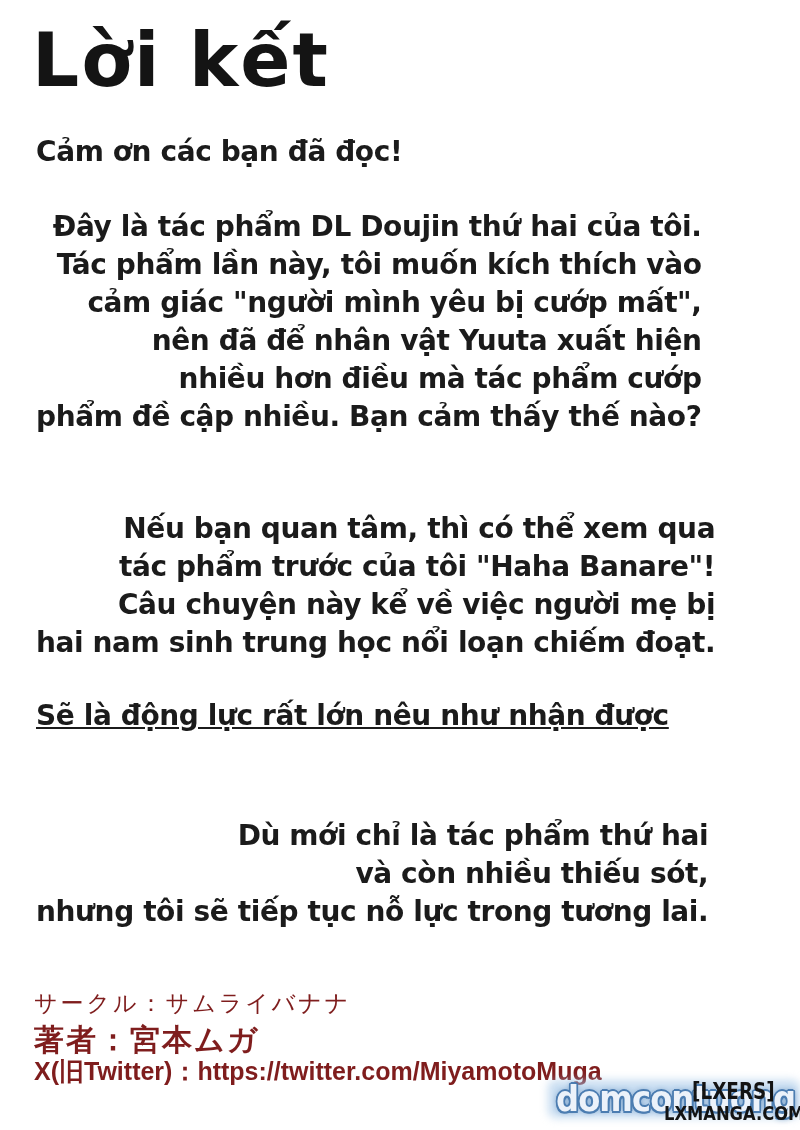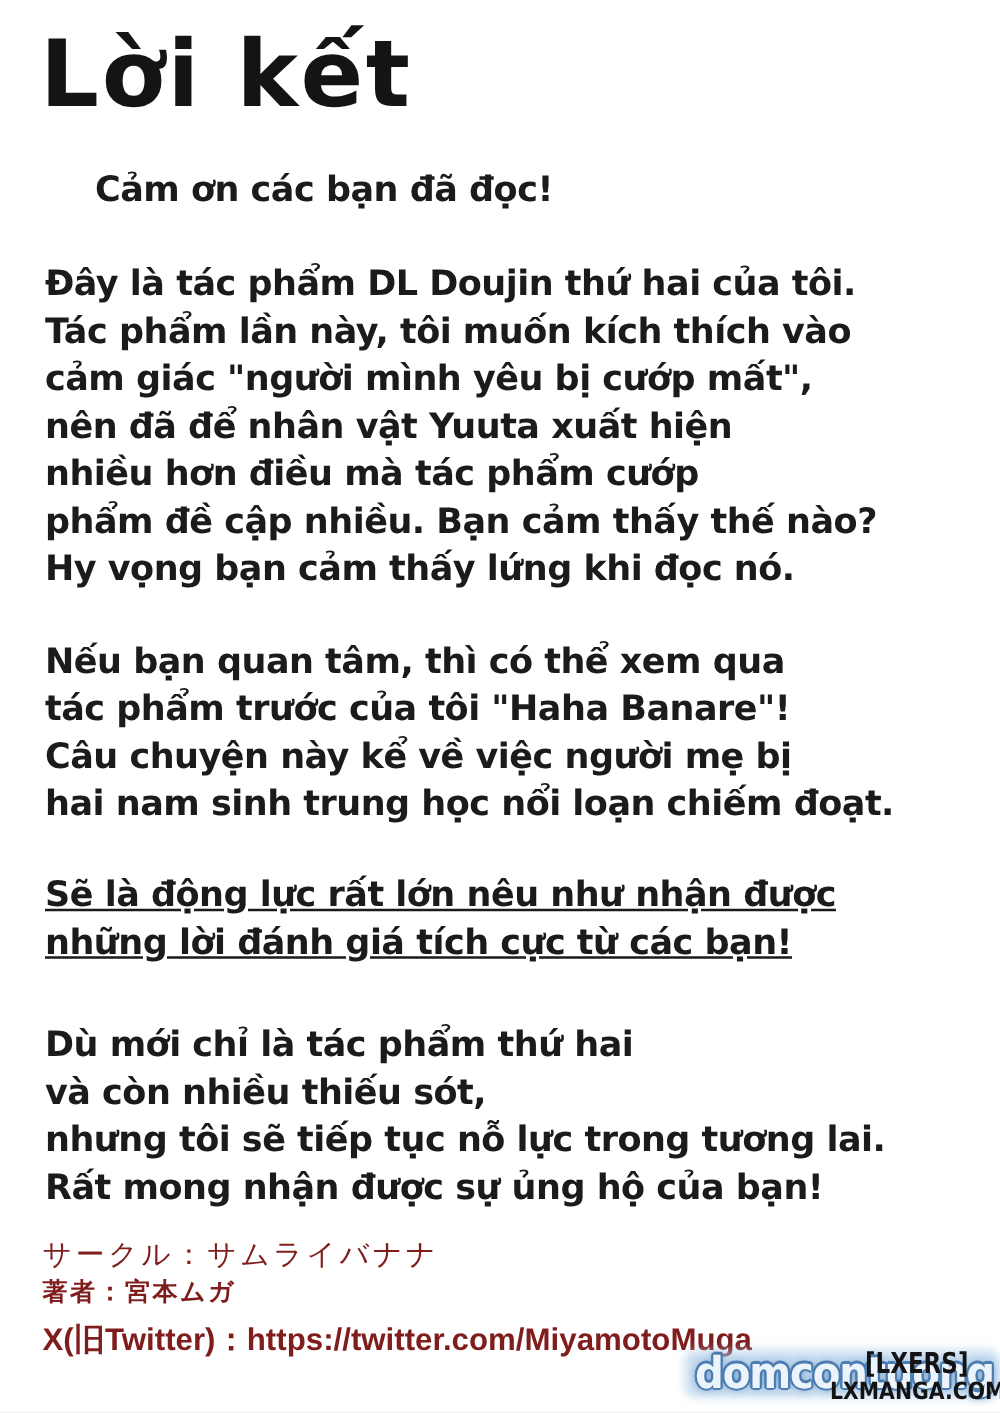--- a/index.html
+++ b/index.html
@@ -6,20 +6,21 @@
   html, body { background: #e8e8e8; }
   .page {
     position: relative;
     width: 800px;
     height: 1130px;
     margin: 0 auto;
     background: #ffffff;
     overflow: hidden;
     font-family: "DejaVu Sans", sans-serif;
     color: #1b1b1b;
+    text-align: right;
   }
   .page-title {
     position: absolute;
     left: 32px;
     top: 22px;
     font-size: 74px;
     font-weight: bold;
     line-height: 1.05;
     letter-spacing: 2px;
     color: #141414;
@@ -27,33 +28,33 @@
   .para {
     position: absolute;
     left: 36px;
     font-weight: bold;
     font-size: 28px;
     line-height: 38px;
     letter-spacing: -0.4px;
     white-space: nowrap;
     color: #1b1b1b;
   }
-  .para-0 { top: 133px; margin-left: 40px; }
+  .para-0 { top: 133px; }
   .para-1 { top: 208px; }
   .para-2 { top: 510px; }
   .para-3 { top: 697px; text-decoration: underline; }
   .para-4 { top: 817px; }
   .credit {
     position: absolute;
     left: 34px;
     white-space: nowrap;
     color: #7f1d1d;
   }
   .credit-circle  { top: 988px;  font-size: 23px; font-weight: normal; letter-spacing: 3px; }
-  .credit-author  { top: 1020px; font-size: 20px; font-weight: bold; letter-spacing: 2px; }
+  .credit-author  { top: 1020px; font-size: 30px; font-weight: bold; letter-spacing: 2px; }
   .credit-twitter { top: 1055px; font-size: 25px; font-weight: bold; font-family: "Liberation Sans", sans-serif; z-index: 1; }
   .credit-pixiv   { top: 1086px; font-size: 25px; font-weight: bold; font-family: "Liberation Sans", sans-serif; z-index: 1; }
   .wm-band {
     position: absolute;
     left: 548px;
     top: 1080px;
     width: 252px;
     height: 38px;
     background: rgba(163, 198, 231, 0.6);
     border-radius: 8px;
@@ -116,37 +117,34 @@
       <div class="para para-0">
         <div class="line">Cảm ơn các bạn đã đọc!</div>
       </div>
       <div class="para para-1">
         <div class="line">Đây là tác phẩm DL Doujin thứ hai của tôi.</div>
         <div class="line">Tác phẩm lần này, tôi muốn kích thích vào</div>
         <div class="line">cảm giác "người mình yêu bị cướp mất",</div>
         <div class="line">nên đã để nhân vật Yuuta xuất hiện</div>
         <div class="line">nhiều hơn điều mà tác phẩm cướp</div>
         <div class="line">phẩm đề cập nhiều. Bạn cảm thấy thế nào?</div>
-        <div class="line">Hy vọng bạn cảm thấy lứng khi đọc nó.</div>
       </div>
       <div class="para para-2">
         <div class="line">Nếu bạn quan tâm, thì có thể xem qua</div>
         <div class="line">tác phẩm trước của tôi "Haha Banare"!</div>
         <div class="line">Câu chuyện này kể về việc người mẹ bị</div>
         <div class="line">hai nam sinh trung học nổi loạn chiếm đoạt.</div>
       </div>
       <div class="para para-3">
         <div class="line">Sẽ là động lực rất lớn nêu như nhận được</div>
-        <div class="line">những lời đánh giá tích cực từ các bạn!</div>
       </div>
       <div class="para para-4">
         <div class="line">Dù mới chỉ là tác phẩm thứ hai</div>
         <div class="line">và còn nhiều thiếu sót,</div>
         <div class="line">nhưng tôi sẽ tiếp tục nỗ lực trong tương lai.</div>
-        <div class="line">Rất mong nhận được sự ủng hộ của bạn!</div>
       </div>
     </div>
 
   <div class="credit credit-circle">サークル：サムライバナナ</div>
 
   <div class="credit credit-author">著者：宮本ムガ</div>
 
   <div class="credit credit-twitter">X(旧Twitter)：https://twitter.com/MiyamotoMuga</div>
 
 

